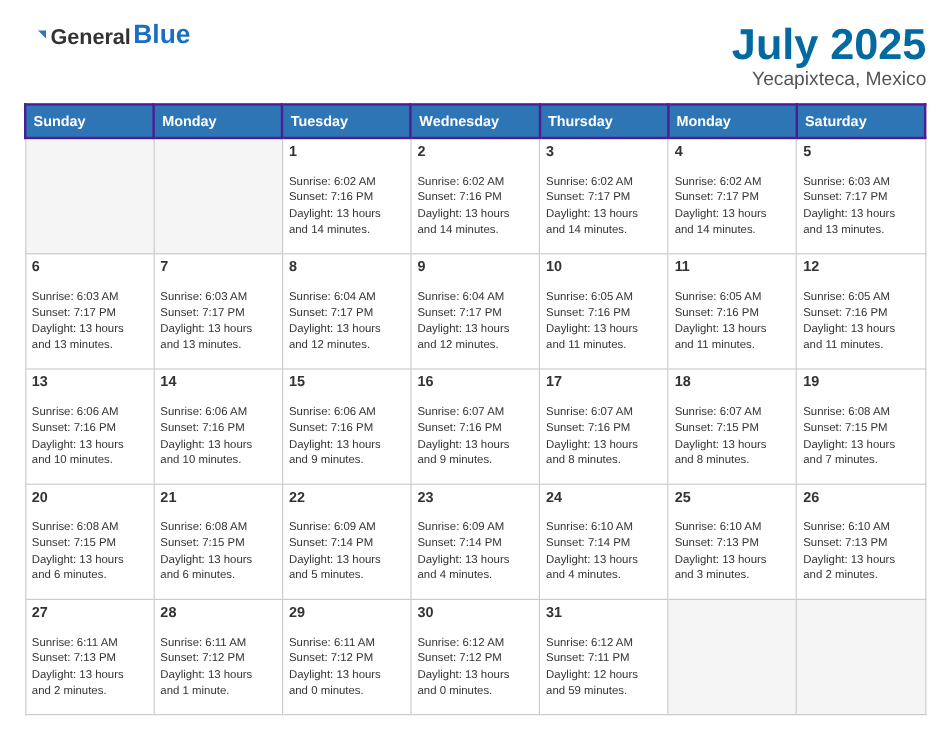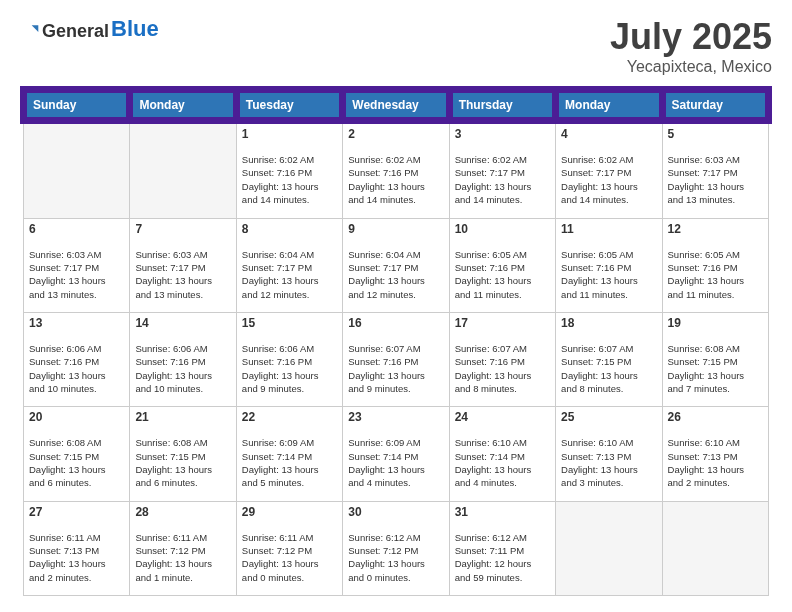--- a/index.html
+++ b/index.html
@@ -46,40 +46,40 @@
     .logo-icon {
       width: 20px;
       height: 20px;
     }
     .title-block {
       text-align: right;
     }
     .main-title {
       font-size: 36px;
       font-weight: bold;
-      color: #404040;
+      color: #0369a1;
     }
     .subtitle {
       font-size: 16px;
       color: #555;
     }
     .cal-table {
       width: 100%;
       border-collapse: collapse;
       table-layout: fixed;
       height: 100%;
     }
     .cal-table th {
       background: #2e75b6;
       color: #fff;
       text-align: left;
       padding: 5px 6px;
       font-size: 12px;
       font-weight: bold;
-      border: 7px solid #4c1d95;
+      border: 2px solid #4c1d95;
       height: 28px;
     }
     .cal-table td {
       border: 1px solid #ccc;
       vertical-align: top;
       padding: 3px 5px;
       font-size: 10px;
       color: #333;
       background: #fff;
     }

